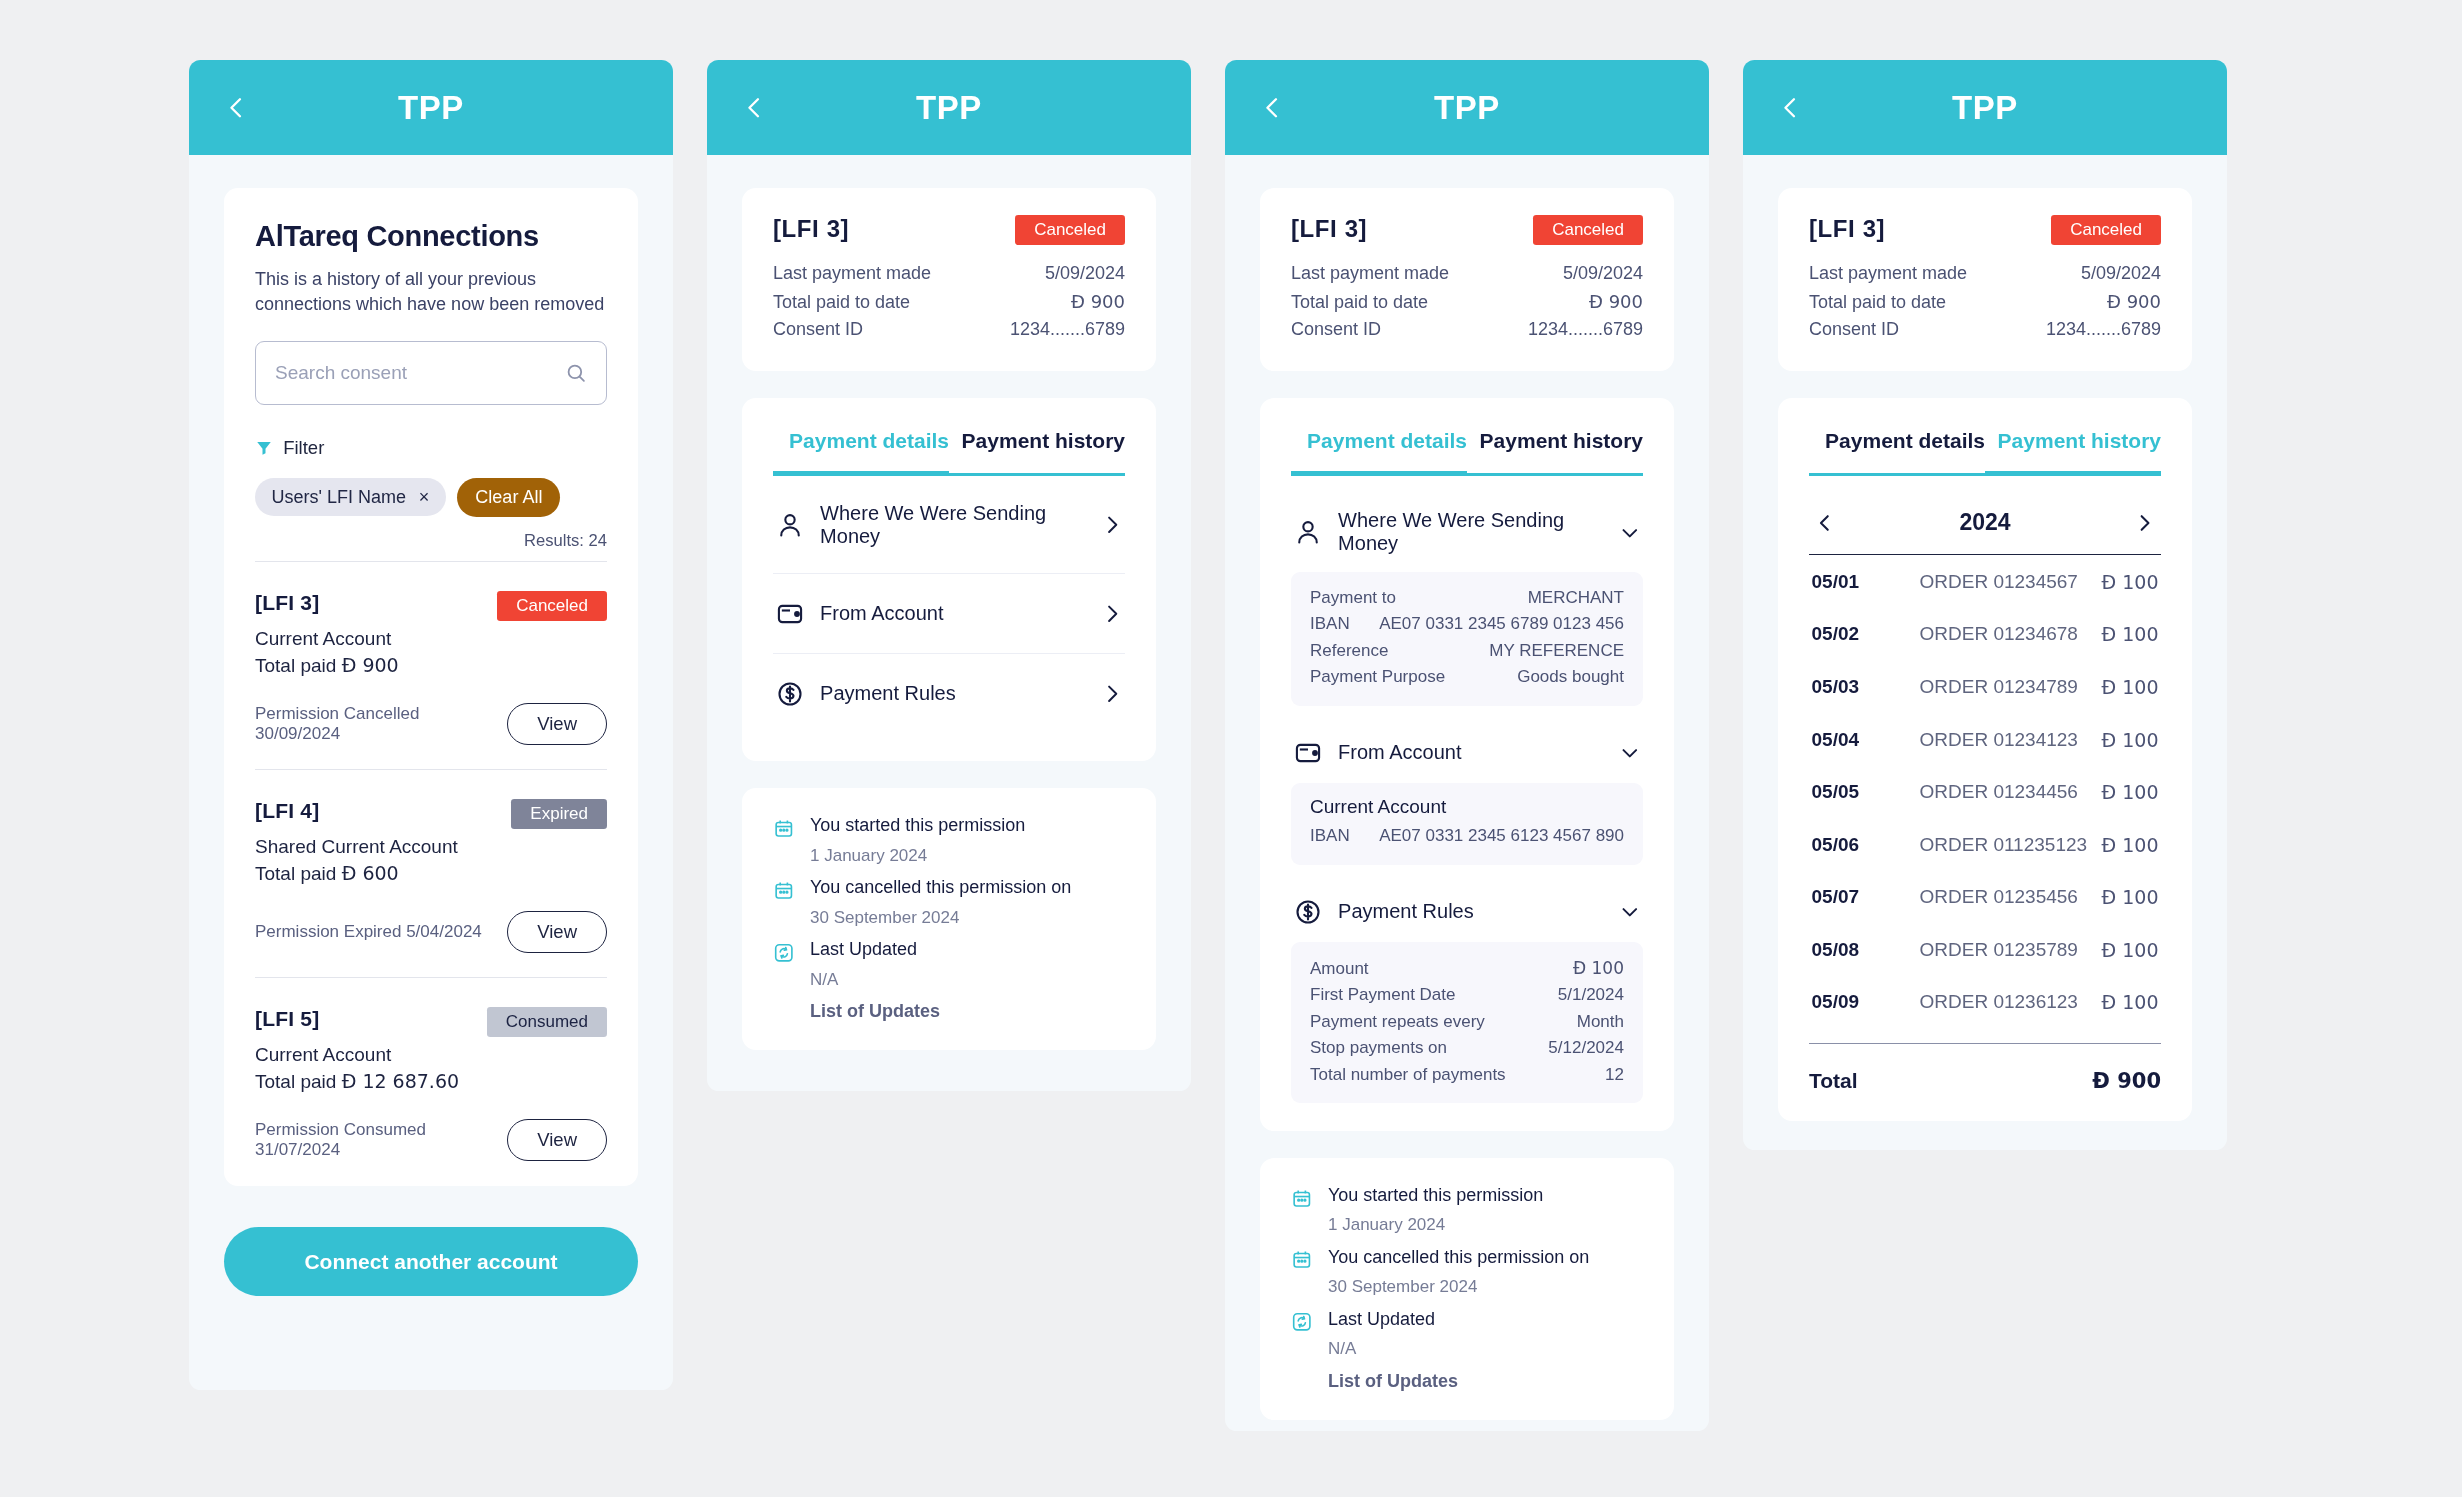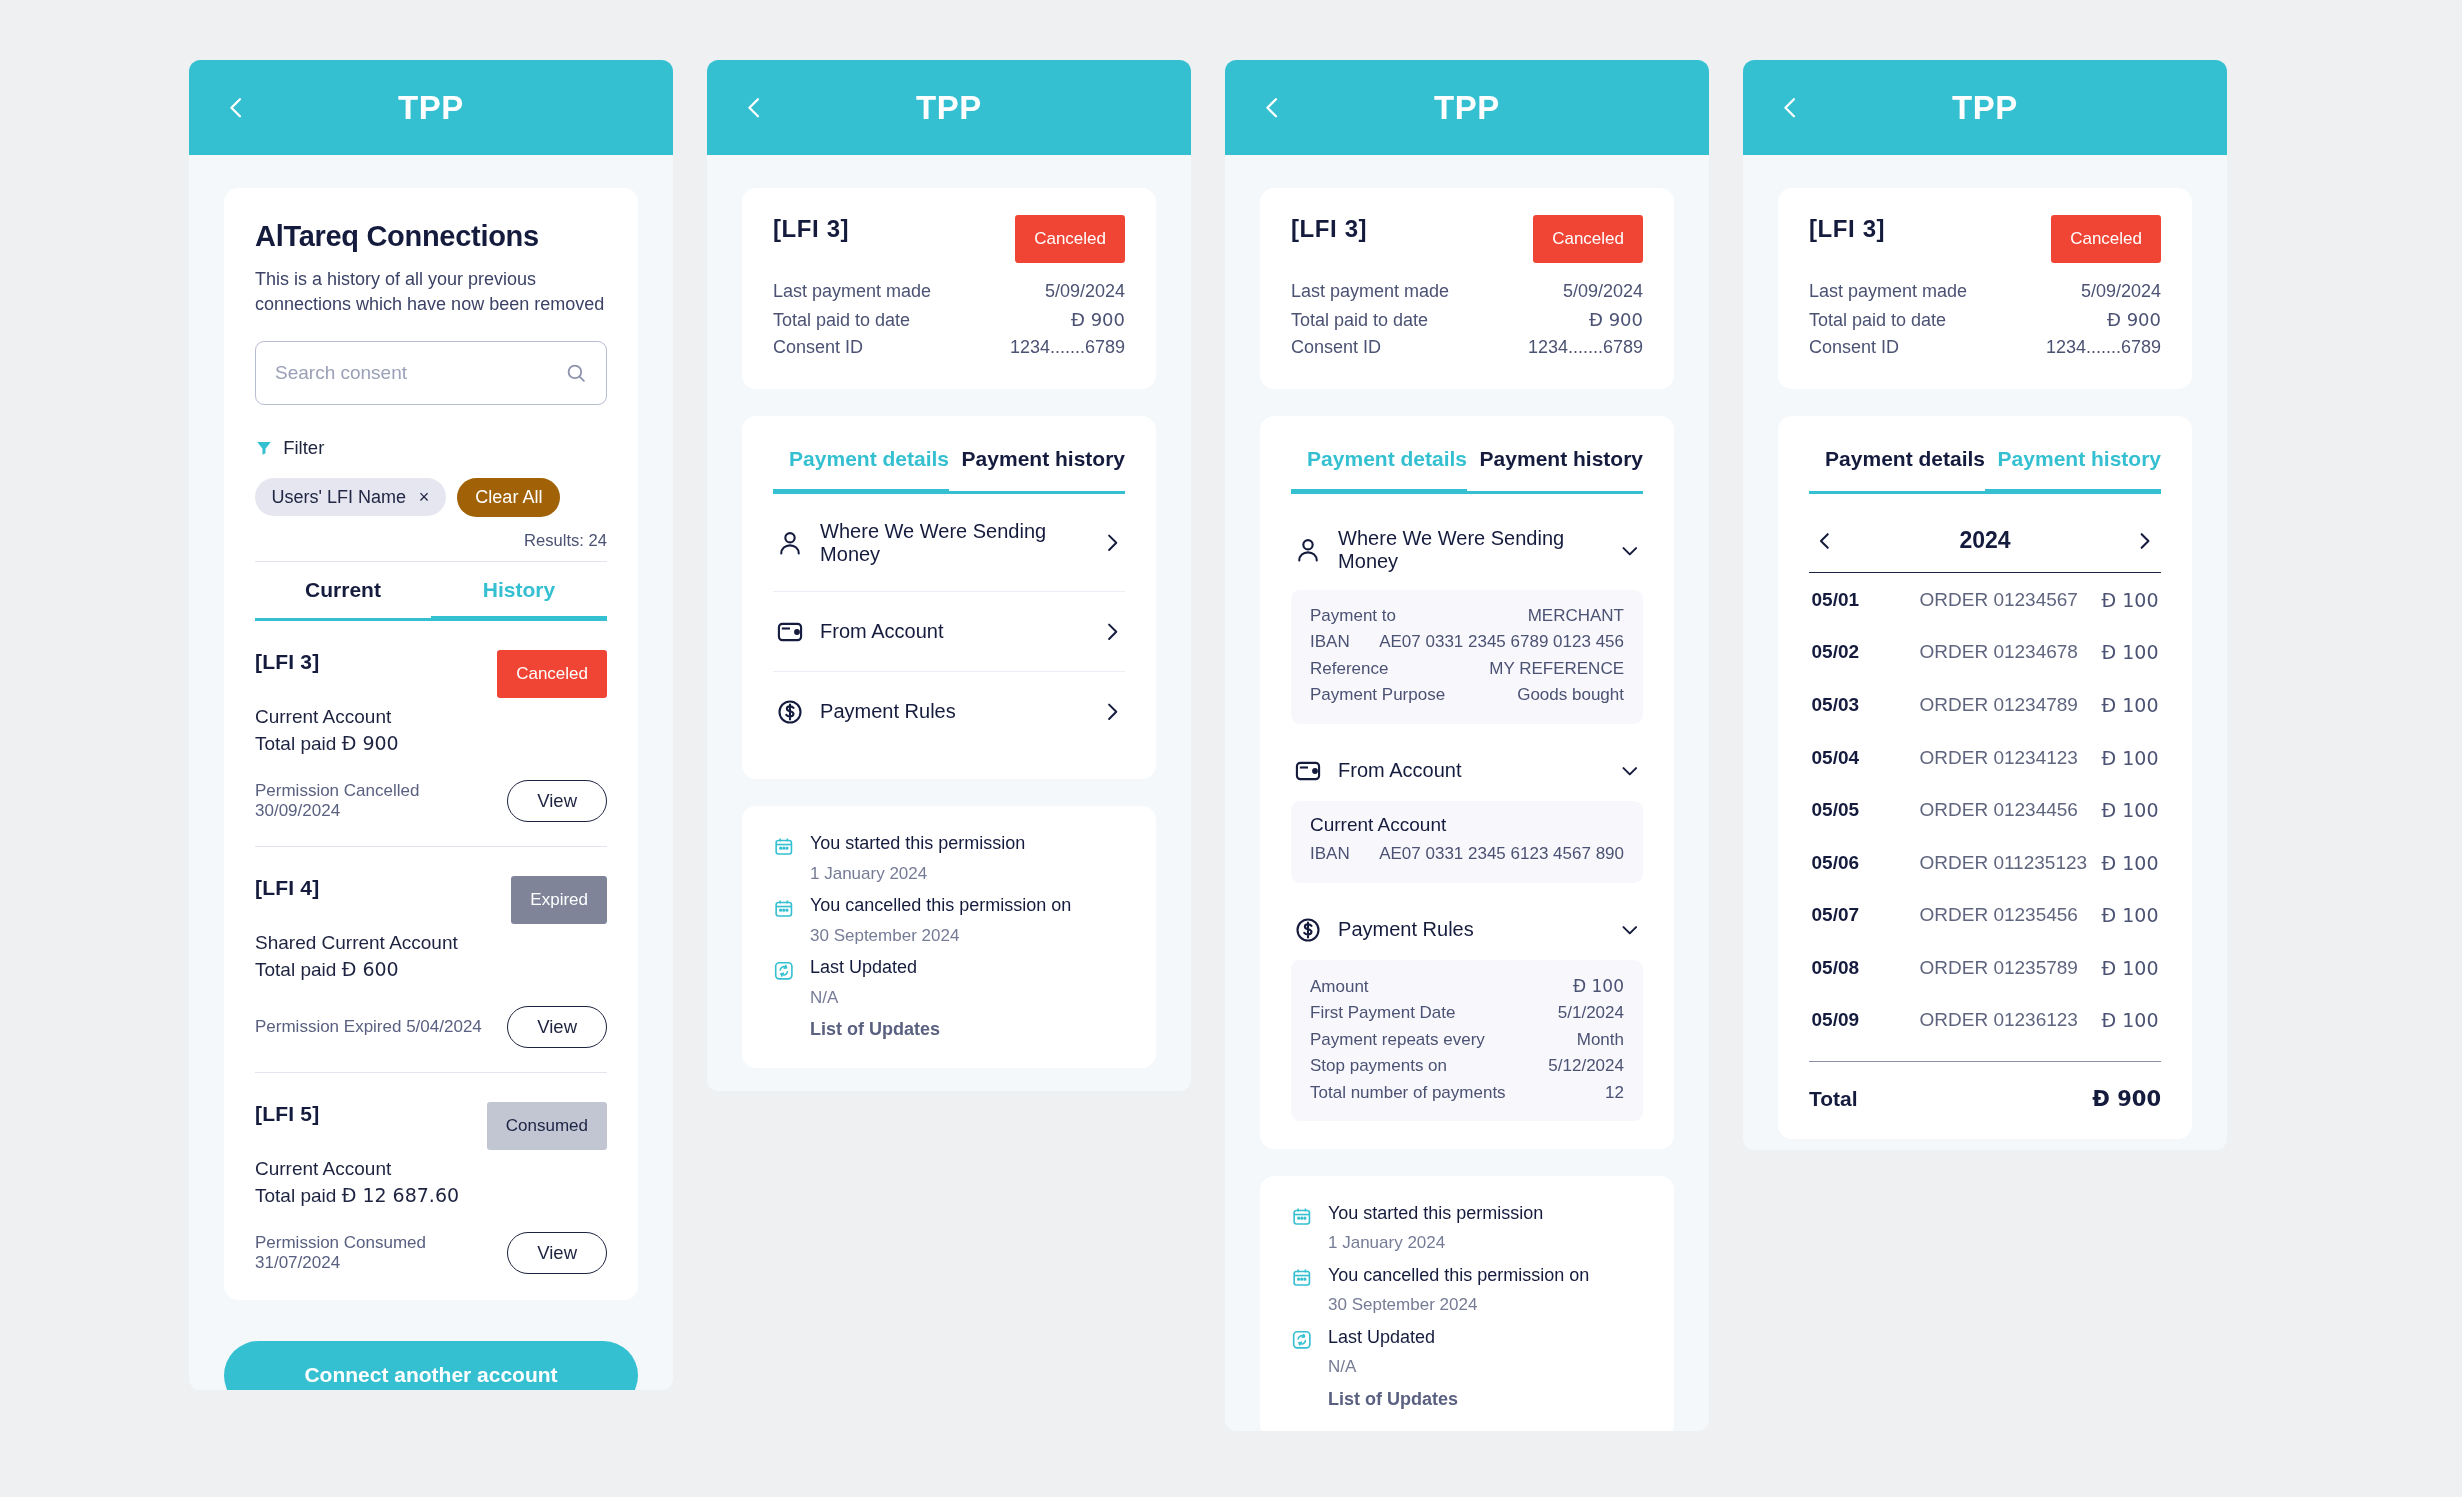--- a/index.html
+++ b/index.html
@@ -134,21 +134,21 @@
     border-bottom: 3.2px solid #35c0d2;
   }
   .subtab.active { color: #35c0d2; border-bottom-width: 5.1px; }
 
   .conn { padding-top: 29px; }
   .conn + .conn { border-top: 1.3px solid #e3e5ec; }
   .conn-head { display: flex; align-items: flex-start; justify-content: space-between; }
   .conn-name { font-size: 21px; font-weight: 700; color: #151b3d; letter-spacing: 0.2px; }
   .badge {
     font-size: 17px; color: #ffffff;
-    padding: 14px 19px; border-radius: 3.2px;
+    padding: 5px 19px; border-radius: 3.2px;
     white-space: nowrap;
   }
   .badge.canceled { background: #f04434; }
   .badge.expired  { background: #7f8499; }
   .badge.consumed { background: #c1c6d2; color: #1c2343; }
   .conn-acct { font-size: 19px; color: #1d2340; margin-top: 7.6px; }
   .conn-paid { font-size: 19px; color: #1d2340; margin-top: 3.8px; }
   .conn-foot {
     margin-top: 25.5px;
     display: flex; align-items: center; justify-content: space-between;
@@ -296,24 +296,20 @@
       <div class="chips">
         <div class="chip">
           <span>Users' LFI Name</span>
           <span class="x">×</span>
         </div>
         <div class="chip-clear">Clear All</div>
       </div>
 
       <div class="results">Results: 24</div>
 
-      <div class="subtabs">
-        <div class="subtab">Current</div>
-        <div class="subtab active">History</div>
-      </div>
 
       <div class="conn">
         <div class="conn-head">
           <span class="conn-name">[LFI 3]</span>
           <span class="badge canceled">Canceled</span>
         </div>
         <div class="conn-acct">Current Account</div>
         <div class="conn-paid">
           <span>Total paid</span>
           <span class="cur">Ð 900</span>

